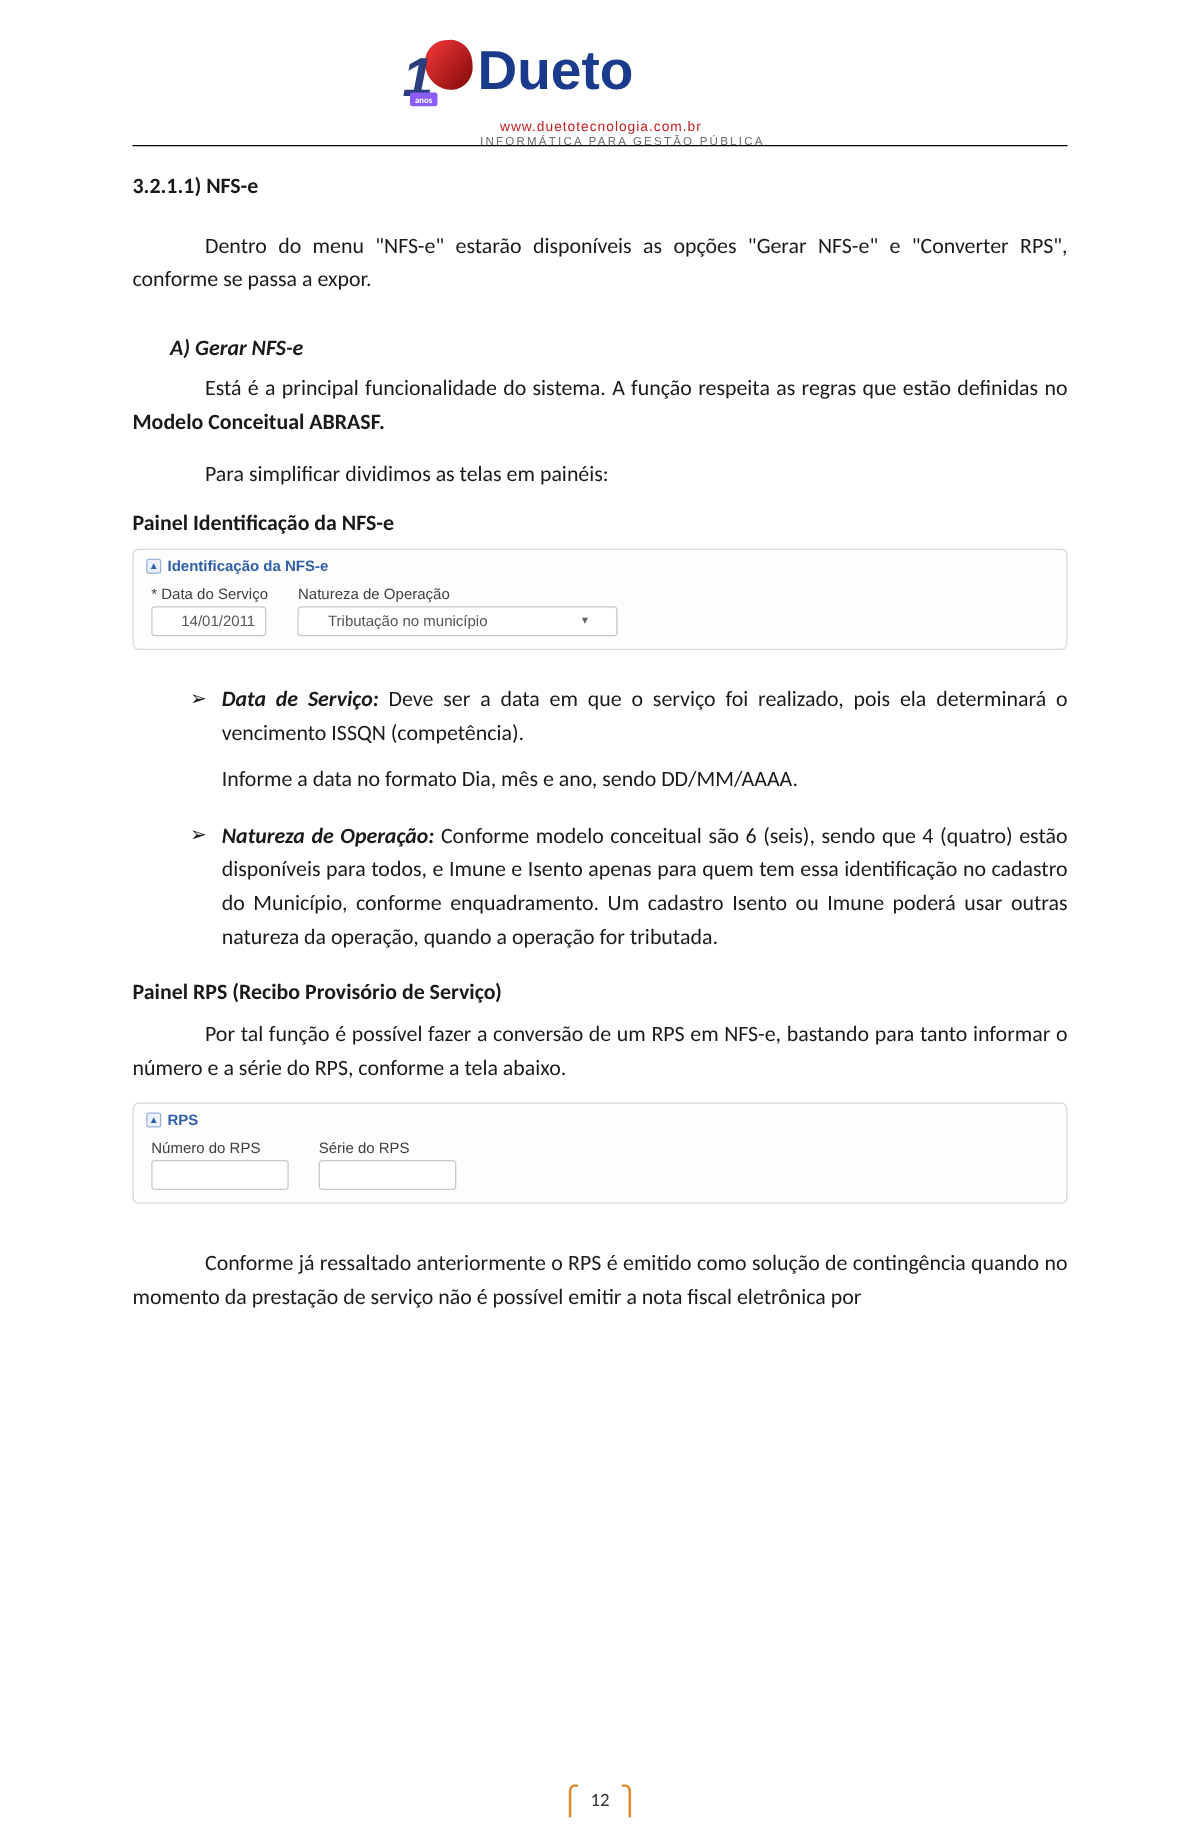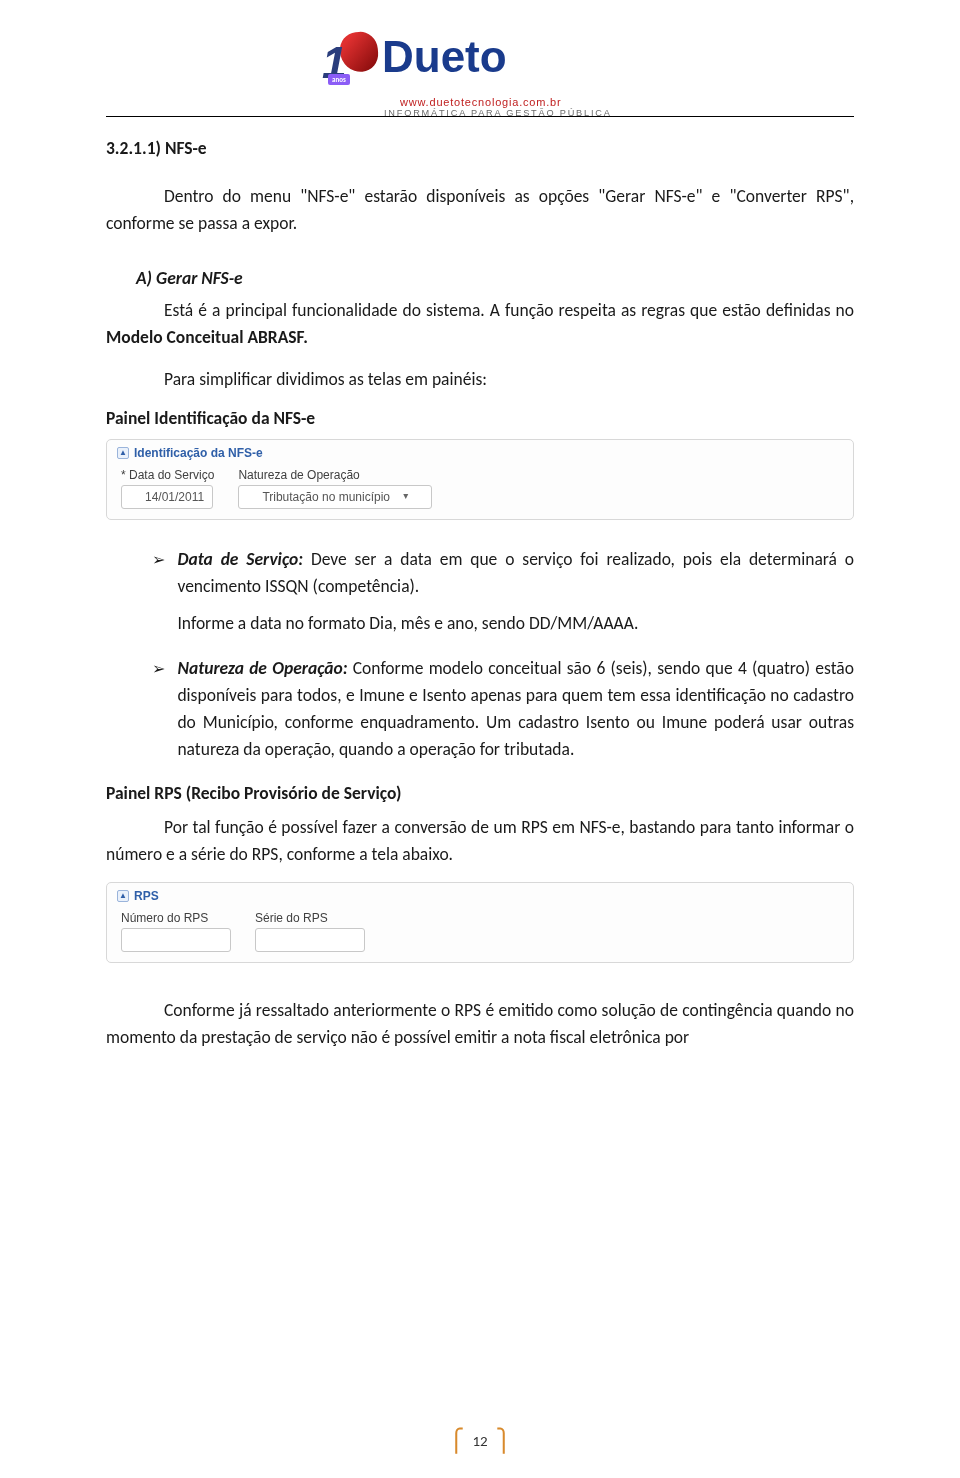--- a/index.html
+++ b/index.html
@@ -164,21 +164,21 @@
   .sc-input {
     border: 1px solid #c8c8c8;
     border-radius: 3px;
     padding: 4px 23px;
     background: #fff;
     font-size: 12px;
     color: #555;
     height: 24px;
   }
   .sc-input.date { width: 92px; }
-  .sc-input.select { width: 194px; display: flex; justify-content: space-between; align-items: flex-start; }
+  .sc-input.select { width: 256px; display: flex; justify-content: space-between; align-items: flex-start; }
   .caret { font-size: 10px; color: #666; }
   .sc-input.small { width: 110px; }
   
   .bullet-list {
     margin: 0 0 0 46px;
   }
   .bullet-item {
     display: flex;
     gap: 12px;
     margin-bottom: 8px;

